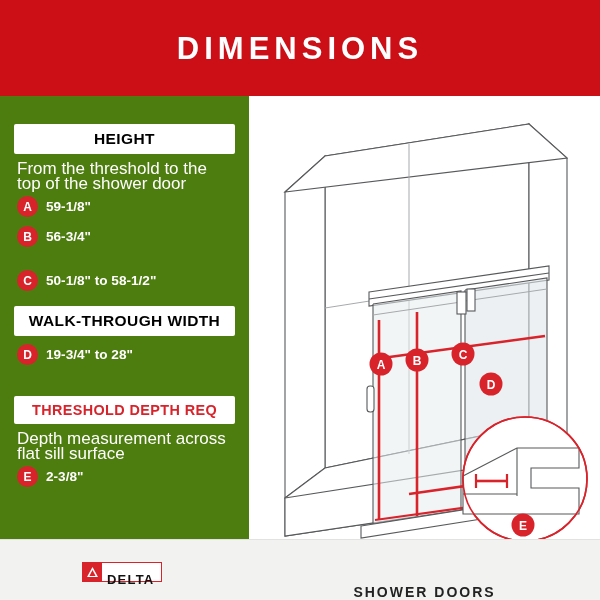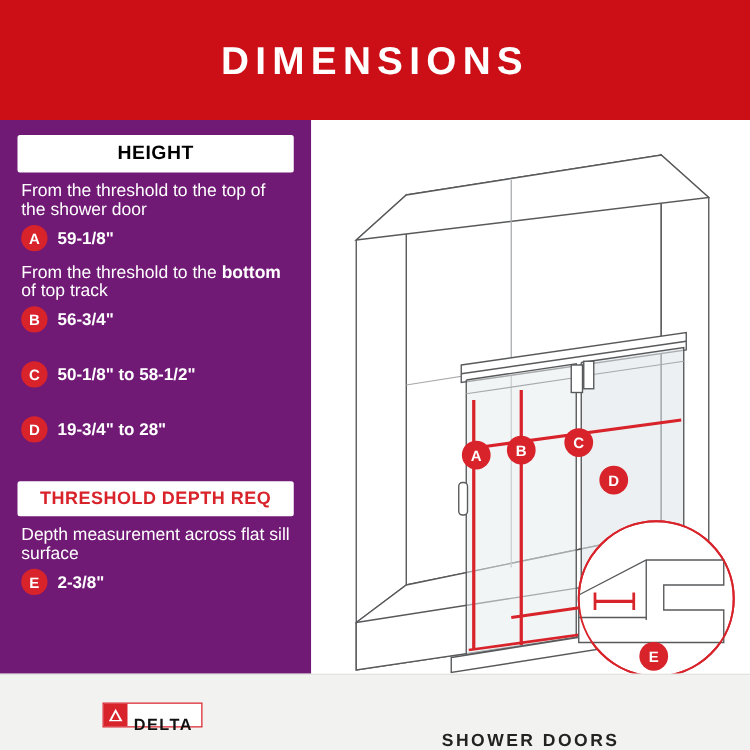--- a/index.html
+++ b/index.html
@@ -17,34 +17,34 @@
     background:#cc0e16;
   }
   .header-title{
     position:absolute;left:0;top:31px;width:600px;text-align:center;
     color:#ffffff;font-size:31px;font-weight:bold;letter-spacing:5px;
   }
 
   
   .left-panel{
     position:absolute;left:0;top:96px;width:249px;height:443px;
-    background:#701a75;
+    background:#4d7c0f;
     box-sizing:border-box;
-    padding:12px 14px 0 14px;
+    padding:28px 14px 0 14px;
   }
   .band{
     background:#ffffff;color:#000;
     text-align:center;font-weight:bold;font-size:15.5px;
     letter-spacing:.4px;
     padding:6px 0 6px 0;
     border-radius:2px;
   }
   .band.red{color:#d8232b;font-size:14.4px;margin-top:12px;}
   .desc{
-    color:#ffffff;font-size:14px;line-height:15px;
+    color:#ffffff;font-size:17px;line-height:15px;
     margin:7px 0 5px 3px;
   }
   .desc b{font-weight:bold;}
   .measure{
     display:flex;align-items:center;gap:8px;
     margin:4px 0 9px 3px;
   }
   .bullet{
     width:21px;height:21px;border-radius:50%;
     background:#d8232b;color:#fff;
@@ -101,37 +101,35 @@
   <div class="left-panel">
 
     <div class="band">HEIGHT</div>
     <div class="desc">
       <span>From the threshold to the top of the shower door</span>
     </div>
     <div class="measure">
       <div class="bullet">A</div>
       <div class="mval">59-1/8"</div>
     </div>
-    <div class="desc">
-      <span>From the threshold to the </span><b>bottom</b><span> of top track</span>
-    </div>
     <div class="measure">
       <div class="bullet">B</div>
       <div class="mval">56-3/4"</div>
     </div>
 
     <div class="gap-sm"></div>
 
     <div class="measure" style="margin-top:8px;">
       <div class="bullet">C</div>
       <div class="mval">50-1/8" to 58-1/2"</div>
     </div>
 
     <div class="gap-sm"></div>
 
+    <div class="band">WALK-THROUGH WIDTH</div>
     <div class="measure" style="margin-top:8px;">
       <div class="bullet">D</div>
       <div class="mval">19-3/4" to 28"</div>
     </div>
 
     <div class="gap-md"></div>
 
     <div class="band red">THRESHOLD DEPTH REQ</div>
     <div class="desc">
       <span>Depth measurement across flat sill surface</span>

